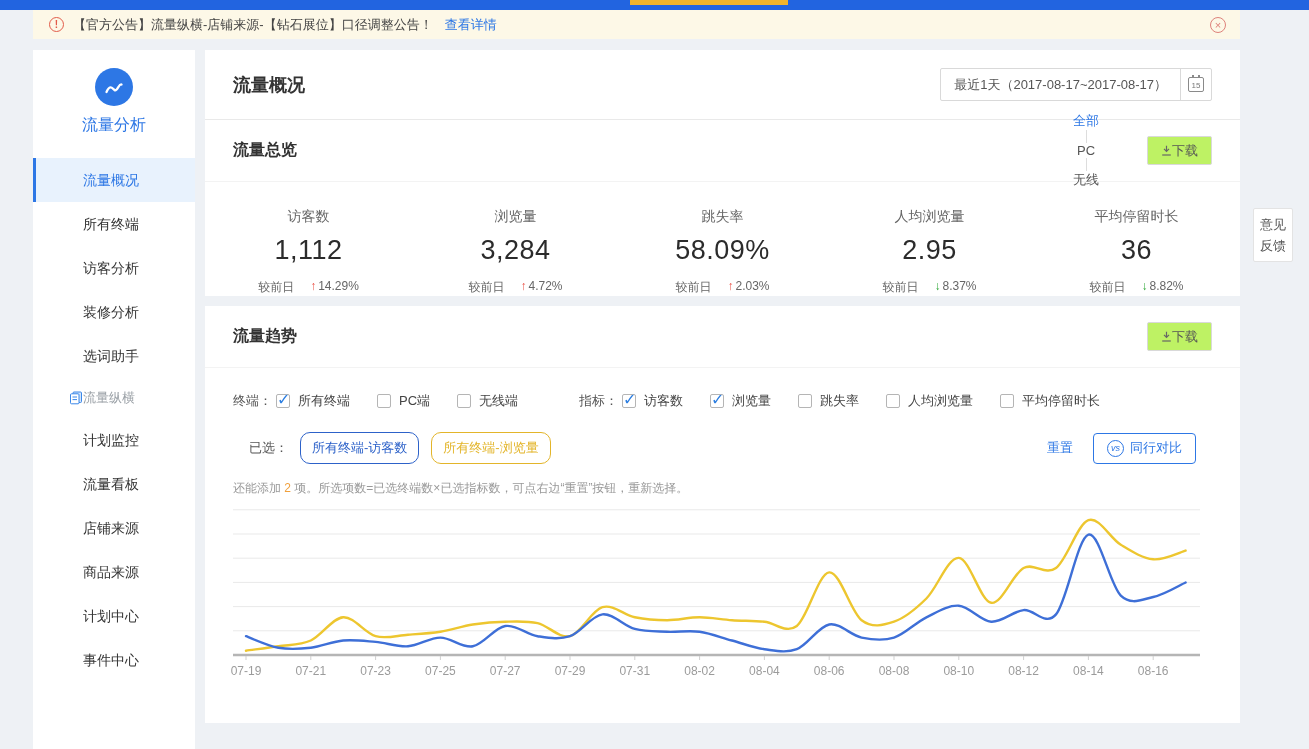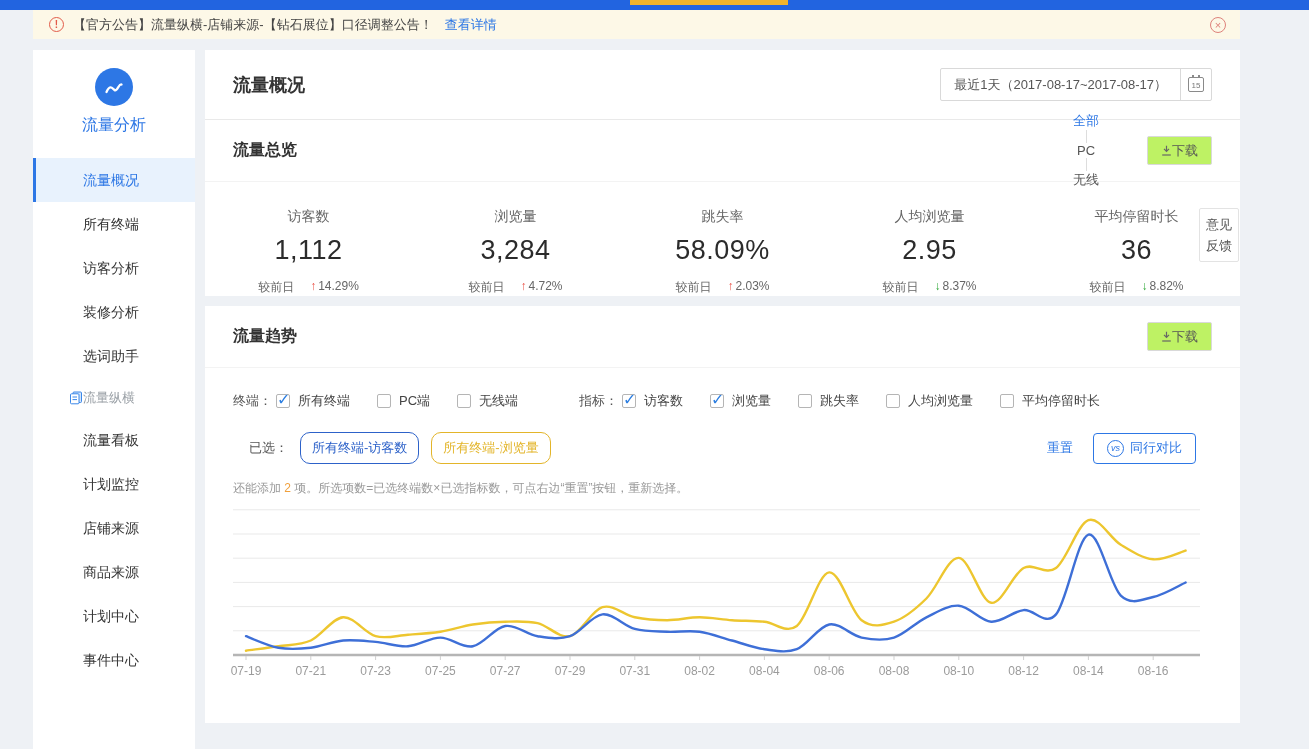--- a/index.html
+++ b/index.html
@@ -81,21 +81,21 @@
   .chip { border:1px solid; border-radius:10px; padding:6px 11px; margin-left:12px; cursor:pointer; background:#fff; }
   .reset { margin-left:auto; color:#2d77e5; cursor:pointer; margin-right:20px; }
   .vs-btn { display:flex; align-items:center; gap:6px; border:1px solid #2d77e5; color:#2d77e5;
     border-radius:4px; height:31px; padding:0 13px; cursor:pointer; background:#fff; font-size:13px; }
   .vs-ic { width:17px; height:17px; border:1px solid #2d77e5; border-radius:50%; font-size:9px;
     line-height:15px; text-align:center; font-style:italic; flex:none; }
   .hint { padding:0 28px; margin-top:16px; font-size:12px; color:#999; }
   .hint b { color:#f0a03c; font-weight:normal; }
   .chart-wrap { margin-top:9px; padding-left:25px; }
   
-  .feedback { position:absolute; left:1199px; top:208px; width:40px; background:#fff;
+  .feedback { position:absolute; left:1253px; top:208px; width:40px; background:#fff;
     border:1px solid #e3e3e3; border-radius:2px; text-align:center; padding:5px 0; font-size:13px;
     color:#555; line-height:21px; cursor:pointer; }
 </style>
 </head>
 <body>
 
 <div class="topbar">
   <div class="topbar-accent"></div>
 </div>
 
@@ -124,22 +124,22 @@
     </nav>
   <div class="nav-section">
     <svg width="14" height="14" viewBox="0 0 14 14" fill="none">
       <rect x="4" y="1" width="8.5" height="10.5" rx="1" fill="#cfe3fb" stroke="#3a87e8"></rect>
       <rect x="1.5" y="2.8" width="8.5" height="10" rx="1" fill="#fff" stroke="#3a87e8"></rect>
       <path d="M3.5 6h4.5M3.5 8.6h4.5" stroke="#3a87e8"></path>
     </svg>
     <span>流量纵横</span>
   </div>
   <nav class="nav" style="margin-top:0" id="nav-sub">
+      <div class="nav-item">计划监控</div>
       <div class="nav-item">流量看板</div>
-      <div class="nav-item">计划监控</div>
       <div class="nav-item">店铺来源</div>
       <div class="nav-item">商品来源</div>
       <div class="nav-item">计划中心</div>
       <div class="nav-item">事件中心</div>
     </nav>
 </aside>
 
 <main class="content">
   <section class="card">
     <div class="page-header">

